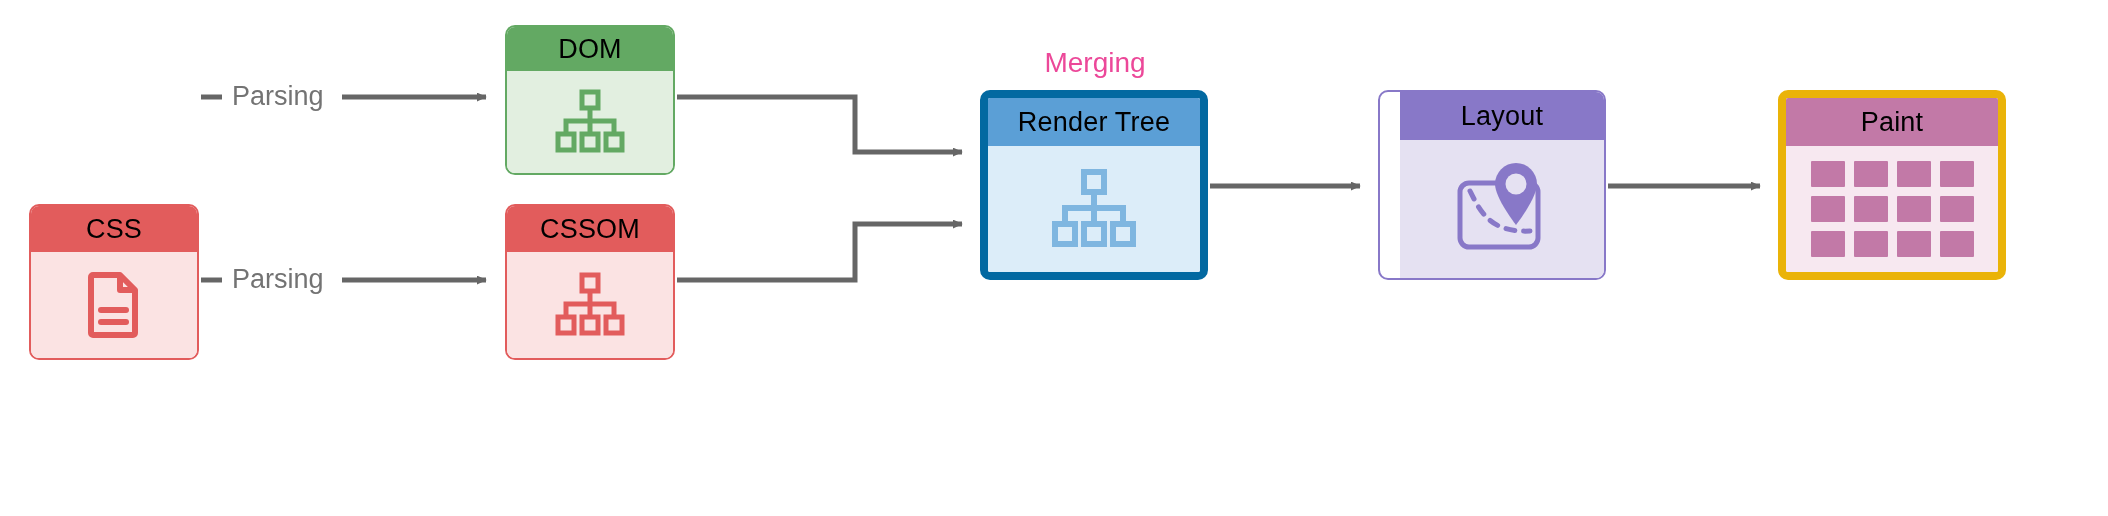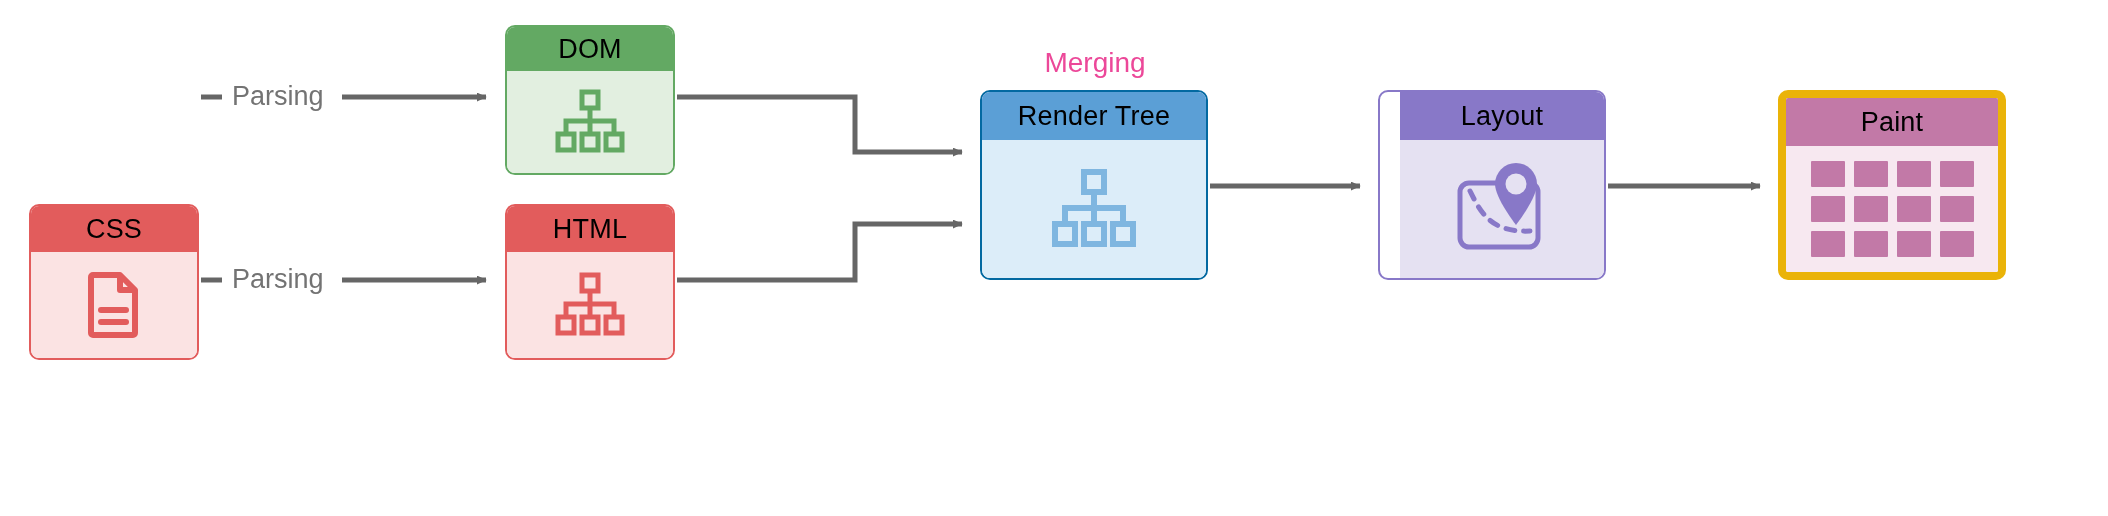--- a/index.html
+++ b/index.html
@@ -34,21 +34,21 @@
 
   
   .c-green{border:2px solid #63A963;}
   .c-green .hdr{background:#63A963;}
   .c-green .bdy{background:#E2EFE0;}
   
   .c-red{border:2px solid #E25C5C;}
   .c-red .hdr{background:#E25C5C;}
   .c-red .bdy{background:#FBE3E3;}
   
-  .c-blue{border:2px solid #0369a1;}
+  .c-blue{border:8px solid #0369a1;}
   .c-blue .hdr{background:#5B9FD6;}
   .c-blue .bdy{background:#DCEDF9;}
   
   .c-purple{border:2px solid #8878C8;padding-left:20px;}
   .c-purple .hdr{background:#8878C8;}
   .c-purple .bdy{background:#E5E1F2;}
   
   .c-pink{border:8px solid #eab308;}
   .c-pink .hdr{background:#C279A7;}
   .c-pink .bdy{background:#F7E8F0;}
@@ -171,21 +171,21 @@
       <svg class="icon-doc" viewBox="0 0 52 66" xmlns="http://www.w3.org/2000/svg">
         <path d="M5,3 H32 L47,18 V61 a2,2 0 0 1 -2,2 H5 a2,2 0 0 1 -2,-2 V5 a2,2 0 0 1 2,-2 Z" fill="none" stroke="#E25C5C" stroke-width="6" stroke-linejoin="round"></path>
         <path d="M32,3 V18 H47" fill="none" stroke="#E25C5C" stroke-width="6" stroke-linejoin="round"></path>
         <line x1="13" y1="38" x2="38" y2="38" stroke="#E25C5C" stroke-width="6" stroke-linecap="round"></line>
         <line x1="13" y1="50" x2="38" y2="50" stroke="#E25C5C" stroke-width="6" stroke-linecap="round"></line>
       </svg>
     </div>
   </div>
 
   <div class="card c-red" id="box-cssom">
-    <div class="hdr">HTML</div>
+    <div class="hdr">CSSOM</div>
     <div class="bdy">
       <svg class="icon-tree" viewBox="0 0 72 66" xmlns="http://www.w3.org/2000/svg">
         <g fill="none" stroke="#E25C5C" stroke-width="5">
           <rect x="28" y="3" width="16" height="16"></rect>
           <line x1="36" y1="19" x2="36" y2="32"></line>
           <polyline points="12,44 12,32 60,32 60,44"></polyline>
           <line x1="36" y1="32" x2="36" y2="44"></line>
           <rect x="4" y="45" width="16" height="16"></rect>
           <rect x="28" y="45" width="16" height="16"></rect>
           <rect x="52" y="45" width="16" height="16"></rect>

